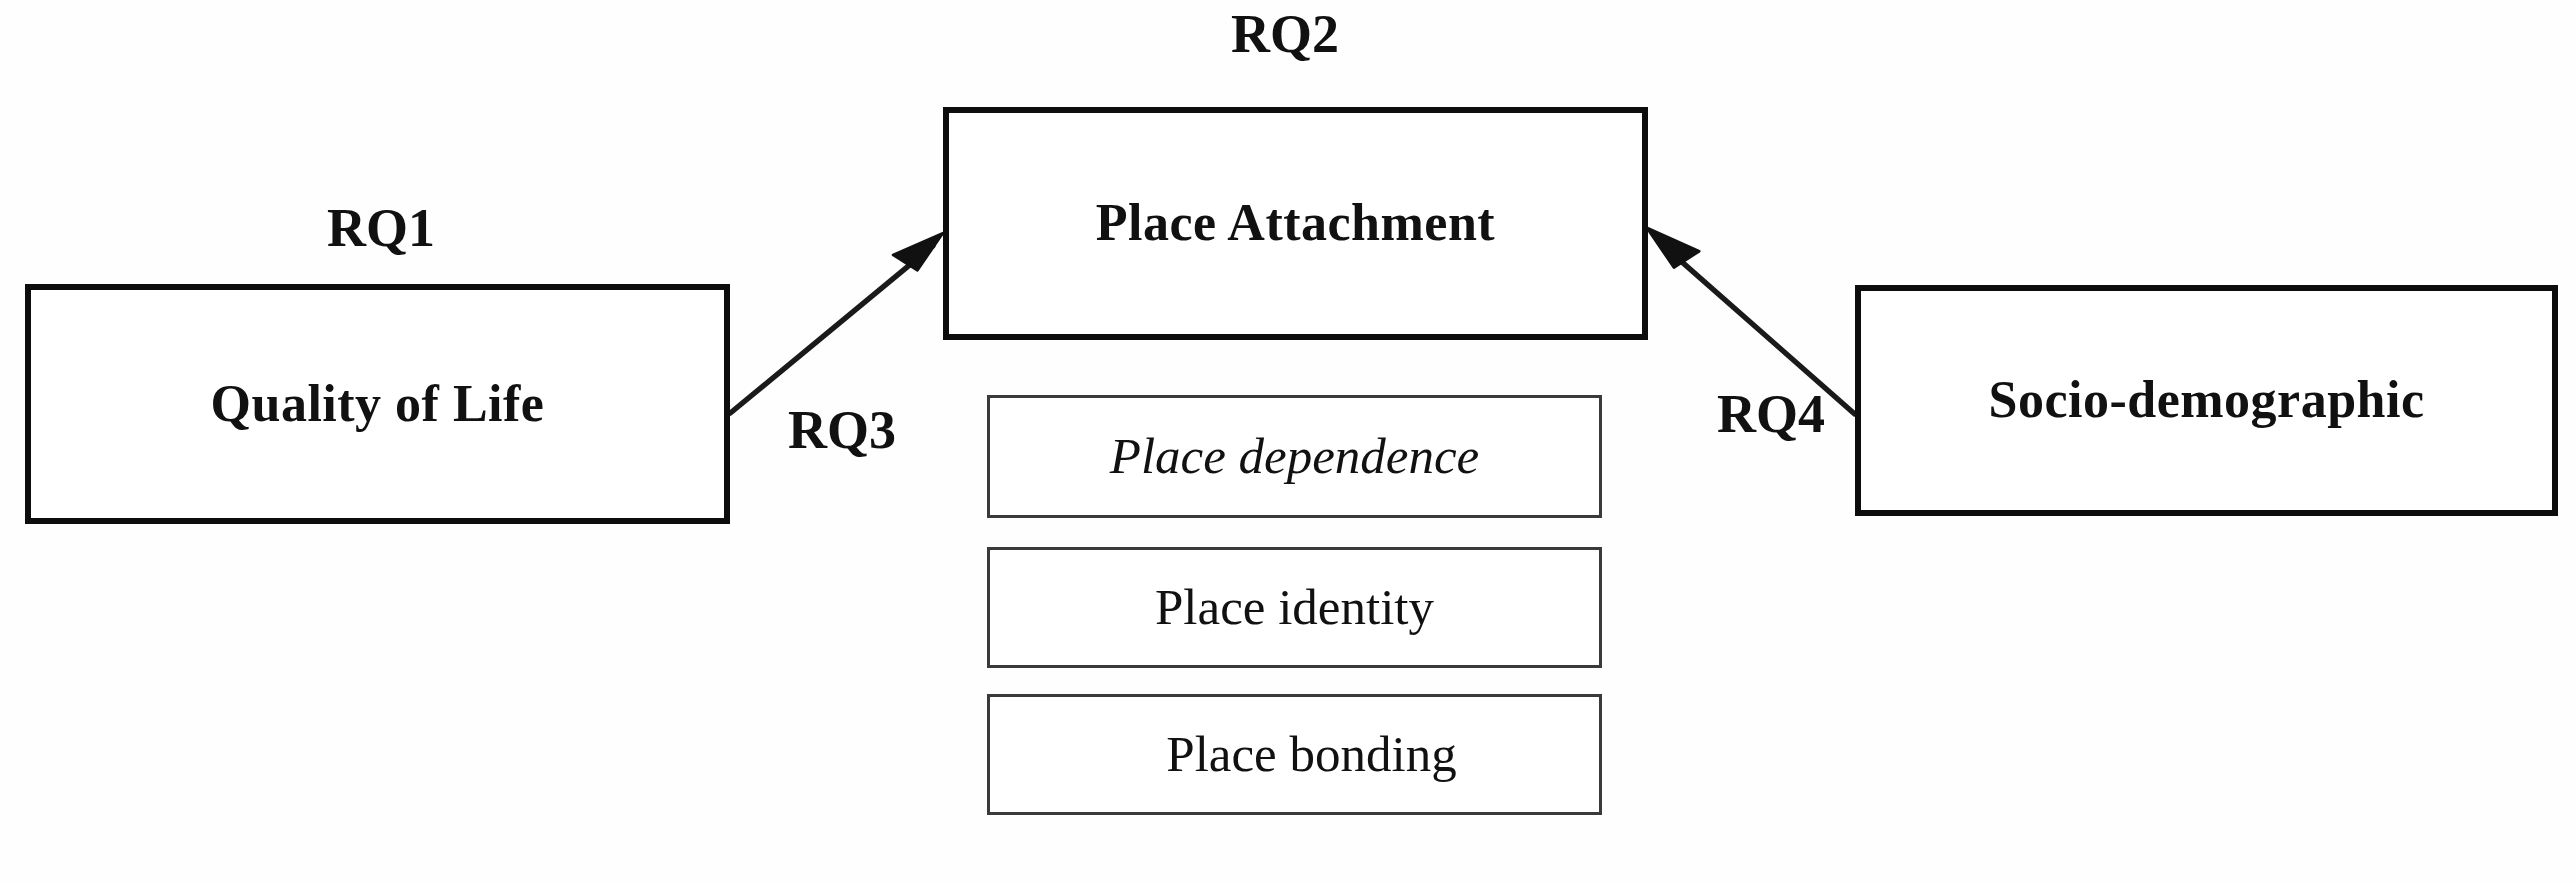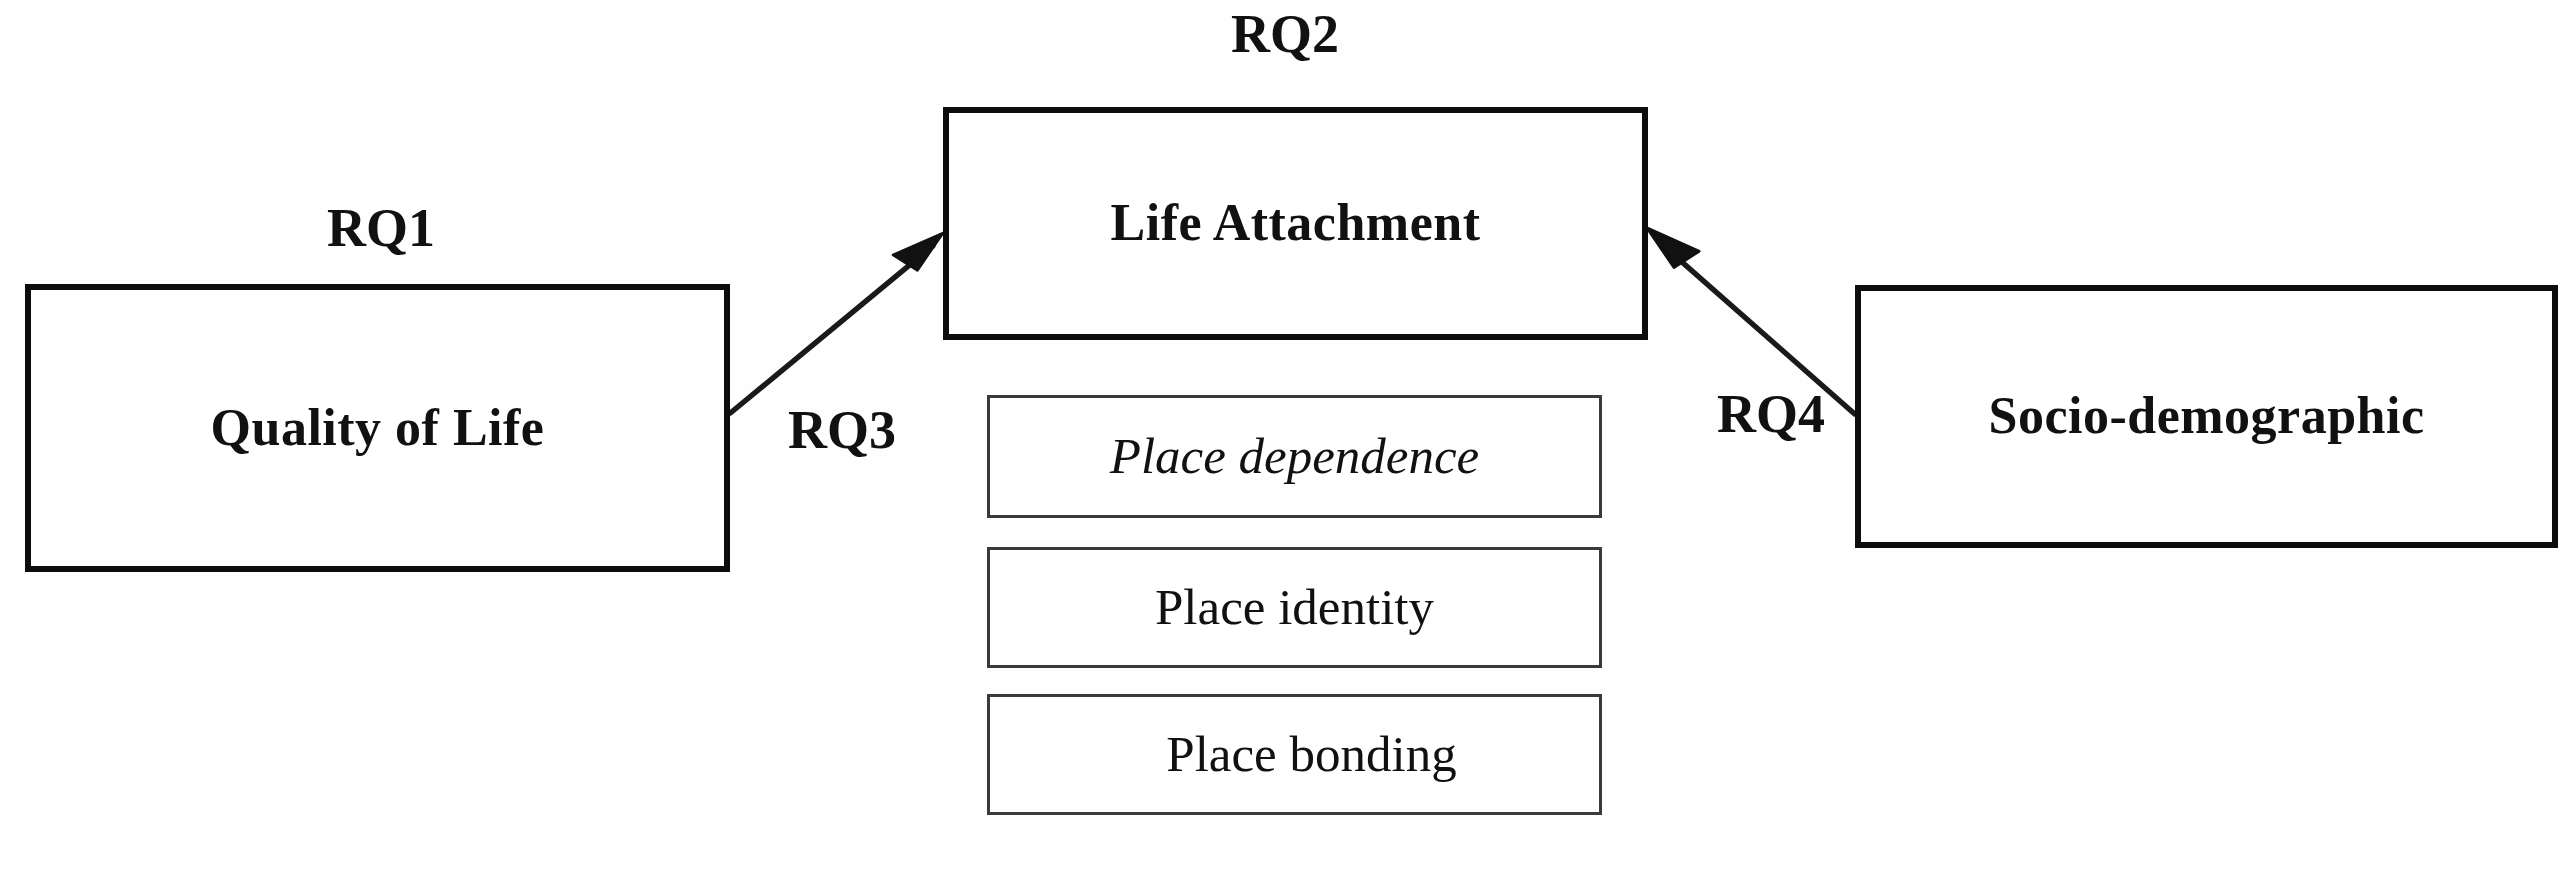--- a/index.html
+++ b/index.html
@@ -54,23 +54,23 @@
   .rq-label {
     position: absolute;
     font-family: "Liberation Serif", "DejaVu Serif", serif;
     font-size: 54px;
     font-weight: bold;
     color: #111111;
     white-space: nowrap;
     line-height: 1;
   }
   
-  #box-quality-of-life { left: 25px;   top: 284px; width: 705px; height: 288px; }
+  #box-quality-of-life { left: 25px;   top: 284px; width: 705px; height: 240px; }
   #box-place-attachment { left: 943px; top: 107px; width: 705px; height: 233px; }
-  #box-socio-demographic { left: 1855px; top: 285px; width: 703px; height: 263px; }
+  #box-socio-demographic { left: 1855px; top: 285px; width: 703px; height: 231px; }
   #box-place-dependence { left: 987px; top: 395px; width: 615px; height: 123px; font-style: italic; }
   #box-place-identity   { left: 987px; top: 547px; width: 615px; height: 121px; justify-content: center; }
   #box-place-bonding    { left: 987px; top: 694px; width: 615px; height: 121px; padding-left: 34px; }
   
   #rq1-label { left: 327px;  top: 177px; margin-top: 24px; }
   #rq2-label { left: 1231px; top: 7.2px; }
   #rq3-label { left: 788px;  top: 403px; }
   #rq4-label { left: 1717px; top: 387px; }
 </style>
 </head>
@@ -94,21 +94,21 @@
   <div class="rq-label" id="rq1-label">RQ1</div>
   <div class="rq-label" id="rq2-label">RQ2</div>
   <div class="rq-label" id="rq3-label">RQ3</div>
   <div class="rq-label" id="rq4-label">RQ4</div>
 
   <div class="node-box primary" id="box-quality-of-life">
     <span class="node-label bold">Quality of Life</span>
   </div>
 
   <div class="node-box primary" id="box-place-attachment">
-    <span class="node-label bold">Life Attachment</span>
+    <span class="node-label bold">Place Attachment</span>
   </div>
 
   <div class="node-box primary" id="box-socio-demographic">
     <span class="node-label bold">
       <span>Socio-demographic</span><br>
     </span>
   </div>
 
   <div class="node-box sub" id="box-place-dependence">
     <span class="node-label regular">Place dependence</span>

